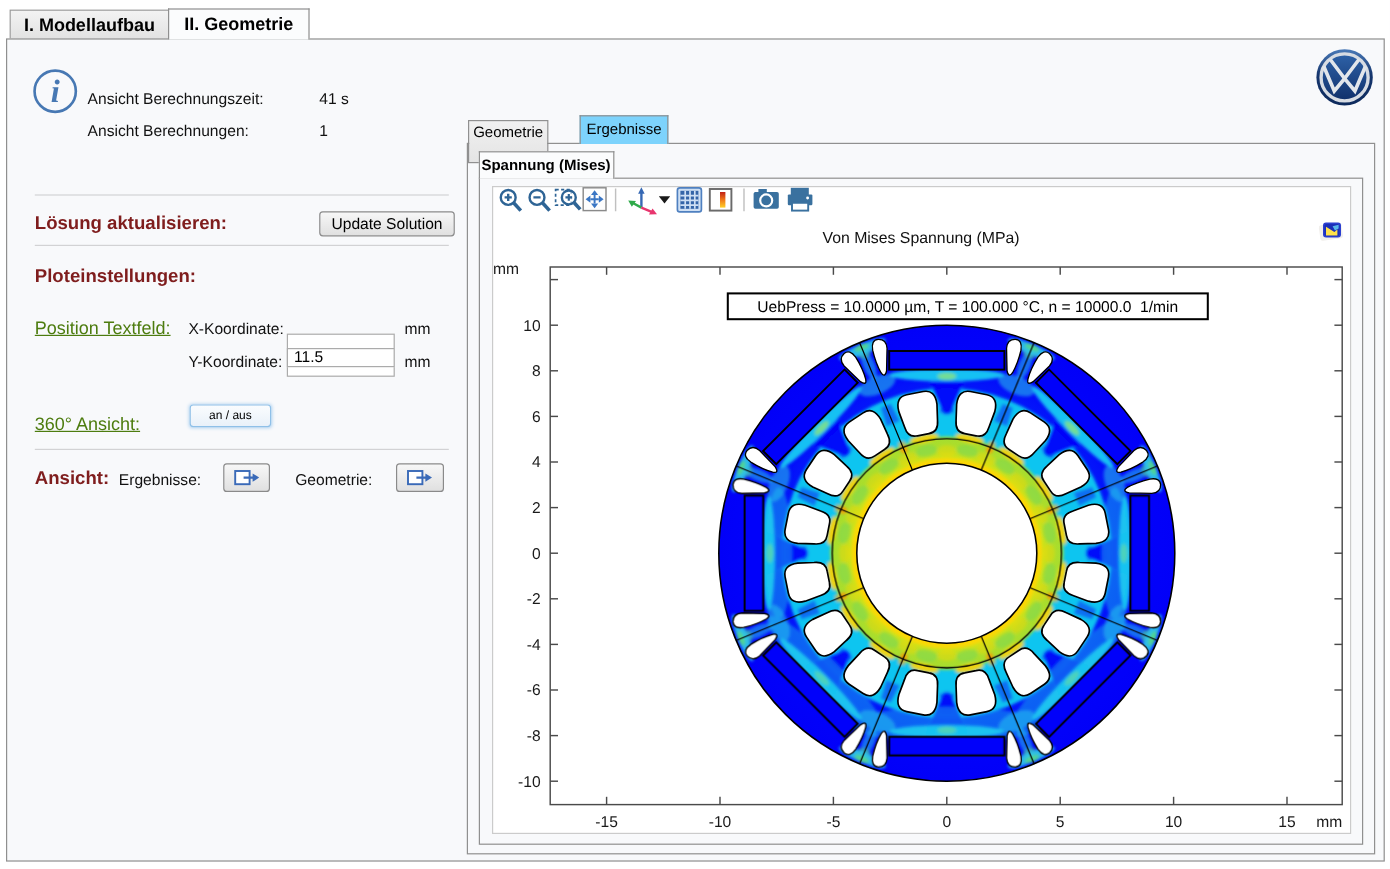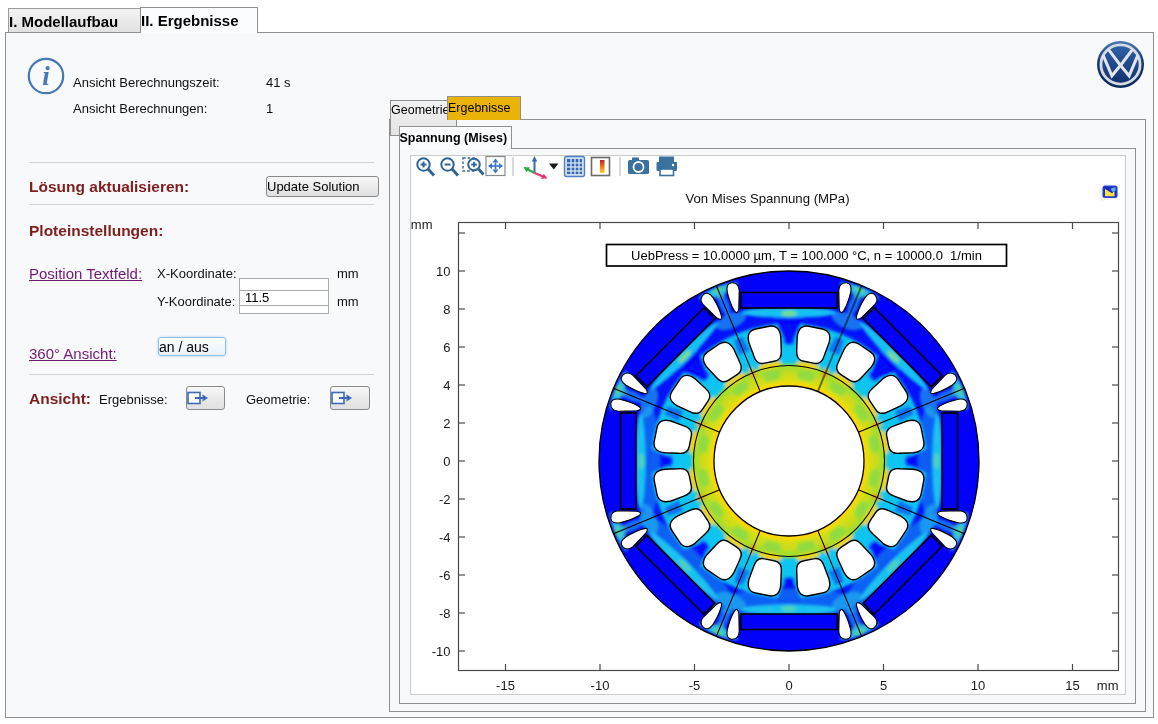--- a/index.html
+++ b/index.html
@@ -1,30 +1,30 @@
 <!DOCTYPE html>
 <html><head><meta charset="utf-8">
 <style>
 html,body{margin:0;padding:0;width:1158px;height:724px;background:#fff;
 font-family:"Liberation Sans",sans-serif;position:relative;overflow:hidden}
 .abs{position:absolute}
-.tab{position:absolute;box-sizing:border-box;text-align:left;font-weight:bold;font-size:15px;color:#000}
+.tab{position:absolute;box-sizing:border-box;text-align:center;font-weight:bold;font-size:15px;color:#000}
 .lab{position:absolute;font-size:13px;color:#111;white-space:nowrap}
 .big{position:absolute;font-size:15.5px;font-weight:bold;color:#7f1d1d;white-space:nowrap}
-.und{position:absolute;font-size:15px;color:#701a75;text-decoration:underline;white-space:nowrap}
+.und{position:absolute;font-size:15px;color:#4d7c0f;text-decoration:underline;white-space:nowrap}
 .sep{position:absolute;height:1px;background:#d2d2d4;left:29px;width:345px}
 .btn{position:absolute;box-sizing:border-box;background:linear-gradient(#f7f7f7,#e0e0e0);
-border:1px solid #8a8a8a;border-radius:3px;font-size:13px;color:#000;text-align:left}
+border:1px solid #8a8a8a;border-radius:3px;font-size:13px;color:#000;text-align:center}
 input{position:absolute;box-sizing:border-box;border:1px solid #ababab;font-family:"Liberation Sans",sans-serif;
 font-size:13px;padding:0 0 0 5px;margin:0}
 </style></head>
 <body>
 <div class="tab" style="left:8px;top:8px;width:133px;height:25px;line-height:25px;background:linear-gradient(#f3f3f3,#e2e2e2);border:1px solid #9b9b9b;">I. Modellaufbau</div>
 <div class="abs" style="left:5px;top:32px;width:1147px;height:684px;background:#f8f9fb;border:1px solid #8f8f8f"></div>
-<div class="tab" style="left:140px;top:7px;width:118px;height:26px;line-height:26px;background:#fbfcfd;border:1px solid #8f8f8f;border-bottom:none;">II. Ergebnisse</div>
+<div class="tab" style="left:140px;top:7px;width:118px;height:26px;line-height:26px;background:#fbfcfd;border:1px solid #8f8f8f;border-bottom:none;">II. Geometrie</div>
 
 <svg style="position:absolute;left:27px;top:57px" width="38" height="38" viewBox="0 0 38 38">
 <circle cx="19" cy="19" r="17.2" fill="none" stroke="#4778b3" stroke-width="2.2"></circle>
 <text x="19" y="28" text-anchor="middle" font-family="Liberation Serif, serif" font-style="italic" font-weight="bold" font-size="27" fill="#4778b3">i</text>
 </svg>
 <div class="lab" style="left:73px;top:75px">Ansicht Berechnungszeit:</div>
 <div class="lab" style="left:266px;top:75px">41 s</div>
 <div class="lab" style="left:73px;top:101px">Ansicht Berechnungen:</div>
 <div class="lab" style="left:266px;top:101px">1</div>
 <div class="sep" style="top:162px"></div>
@@ -33,21 +33,21 @@
 <div class="sep" style="top:203.5px"></div>
 <div class="big" style="left:29px;top:222px">Ploteinstellungen:</div>
 <div class="und" style="left:29px;top:264.5px">Position Textfeld:</div>
 <div class="lab" style="left:157px;top:266px">X-Koordinate:</div>
 <input style="left: 239px; top: 261.5px; width: 90px; height: 36px; margin-top: 16px;" value="-9.5">
 <div class="lab" style="left:337px;top:266px">mm</div>
 <div class="lab" style="left:157px;top:294px">Y-Koordinate:</div>
 <input style="left: 239px; top: 289.5px; width: 90px; height: 16px;" value="11.5">
 <div class="lab" style="left:337px;top:294px">mm</div>
 <div class="und" style="left:29px;top:345px">360° Ansicht:</div>
-<div class="btn" style="left:158px;top:337px;width:68px;height:19px;line-height:18px;font-size:14px;background:linear-gradient(#fafcfe,#e9f1f9);border:1px solid #8fc0e8;box-shadow:0 0 3px #abd0f0">an / aus</div>
+<div class="btn" style="left:158px;top:337px;width:68px;height:19px;line-height:18px;font-size:10px;background:linear-gradient(#fafcfe,#e9f1f9);border:1px solid #8fc0e8;box-shadow:0 0 3px #abd0f0">an / aus</div>
 <div class="sep" style="top:374px"></div>
 <div class="big" style="left:29px;top:390px">Ansicht:</div>
 <div class="lab" style="left:99px;top:392px">Ergebnisse:</div>
 <div class="btn" style="left:186px;top:385.5px;width:39px;height:24px;line-height:21px"><svg width="22" height="14" viewBox="0 0 22 14" style="vertical-align:middle">
 <rect x="1" y="1.5" width="12" height="11" fill="#fff" stroke="#3a6ab8" stroke-width="1.6"></rect>
 <line x1="8" y1="7" x2="18" y2="7" stroke="#3a6ab8" stroke-width="2"></line>
 <polygon points="21,7 15.5,3.5 15.5,10.5" fill="#3a6ab8"></polygon>
 </svg></div>
 <div class="lab" style="left:246px;top:392px">Geometrie:</div>
 <div class="btn" style="left:329.5px;top:385.5px;width:40px;height:24px;line-height:21px"><svg width="22" height="14" viewBox="0 0 22 14" style="vertical-align:middle">
@@ -70,21 +70,21 @@
 <circle cx="24.5" cy="24.5" r="23.5" fill="url(#vwb)"></circle>
 <circle cx="24.5" cy="24.5" r="19.6" fill="url(#vwi)" stroke="#d7dce3" stroke-width="2.8"></circle>
 <g stroke="#e2e6eb" stroke-width="3" fill="none">
  <path d="M 12.4 9.4 L 24.5 25.4 L 36.6 9.4"></path>
  <path d="M 7.1 15.2 L 15.9 35.8 L 24.5 25.4 L 33.1 35.8 L 41.9 15.2"></path>
 </g>
 </svg>
 
 <div class="abs" style="left:388.5px;top:118.5px;width:755.5px;height:591px;background:#f8f9fb;border:1px solid #909090"></div>
 <div class="tab" style="left:390px;top:99.5px;width:67px;height:36px;line-height:19px;background:linear-gradient(#f1f1f1,#e4e4e4);border:1px solid #909090;font-weight:normal;font-size:12.5px">Geometrie</div>
-<div class="tab" style="left:447px;top:96px;width:74px;height:23.5px;line-height:23px;background:#eab308;border:1px solid #8f8f8f;border-bottom:none;font-weight:normal;font-size:12.5px">Ergebnisse</div>
+<div class="tab" style="left:483px;top:96px;width:74px;height:23.5px;line-height:23px;background:#7dd3fc;border:1px solid #8f8f8f;border-bottom:none;font-weight:normal;font-size:12.5px">Ergebnisse</div>
 <div class="abs" style="left:398.5px;top:148px;width:735px;height:554px;background:#f8f9fb;border:1px solid #909090"></div>
 <div class="tab" style="left:398.5px;top:125.5px;width:113px;height:23px;line-height:22px;background:#fbfcfd;border:1px solid #909090;border-bottom:none;font-weight:bold;font-size:12.5px">Spannung (Mises)</div>
 <div class="abs" style="left:409.5px;top:154.5px;width:714px;height:538.5px;background:#fff;border:1px solid #cbcbcb"></div>
 <svg style="position:absolute;left:408px;top:152px" width="280" height="30" viewBox="408 152 280 30">
 <g fill="none" stroke="#2e6495" stroke-width="2">
  <circle cx="423.5" cy="164.5" r="6.2"></circle>
       <line x1="428" y1="169" x2="434" y2="175.5" stroke-width="3"></line>
  <line x1="420.5" y1="164.5" x2="426.5" y2="164.5"></line>
       <line x1="423.5" y1="161.5" x2="423.5" y2="167.5"></line>
  <circle cx="447.5" cy="164.5" r="6.2"></circle>

